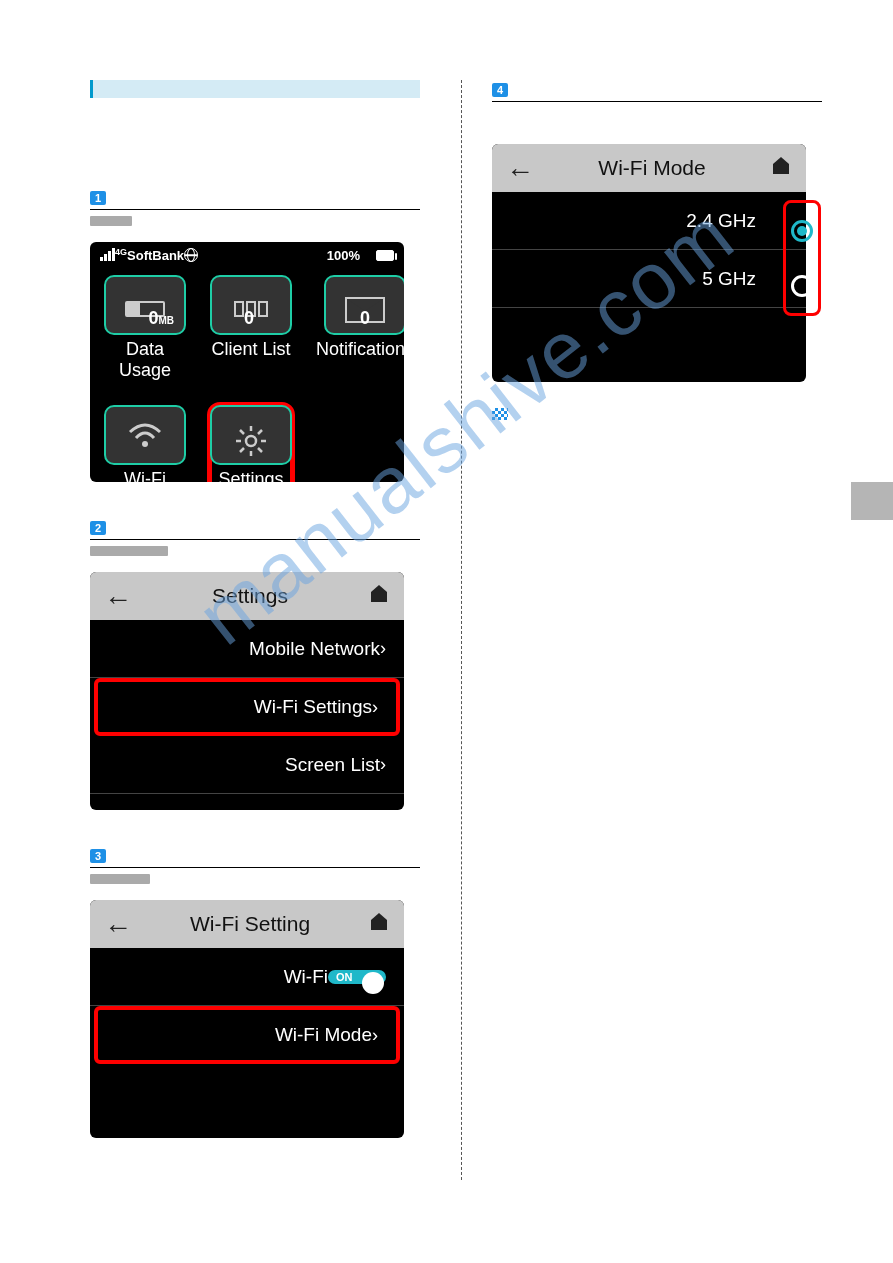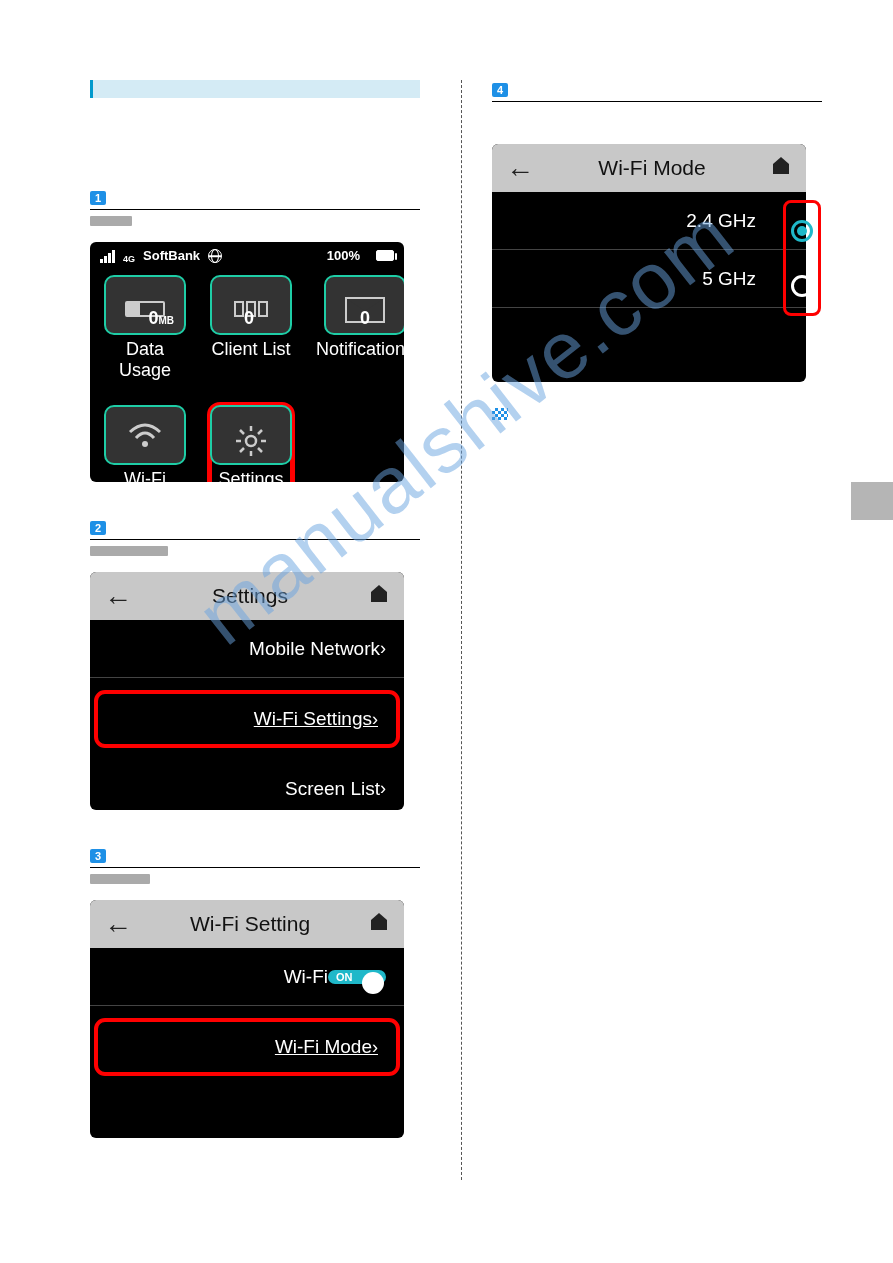--- a/index.html
+++ b/index.html
@@ -15,21 +15,21 @@
   
   .step-badge { display: inline-block; background: #1e90e6; color: #fff; font-size: 11px; font-weight: bold; padding: 1px 5px; border-radius: 2px; margin-bottom: 4px; }
   .step-rule { border-top: 1px solid #000; width: 330px; margin-bottom: 6px; }
   .step-label { display: inline-block; background: #aaa; height: 10px; border-radius: 1px; margin-bottom: 12px; }
   
   .screenshot { border-radius: 6px; overflow: hidden; margin-bottom: 36px; width: 314px; }
   
   
   .home-screen { background: #000; height: 240px; position: relative; }
   .status-bar { display: flex; align-items: center; justify-content: space-between; padding: 6px 10px; color: #fff; font-size: 13px; font-weight: bold; }
-  .status-left { display: flex; align-items: flex-end; gap: 8px; }
+  .status-left { display: flex; align-items: flex-start; }
   .sig-bars { display: inline-flex; gap: 1px; align-items: flex-end; }
   .sig-bars span { width: 3px; background: #fff; display: inline-block; }
   .sig-bars span:nth-child(1) { height: 4px; }
   .sig-bars span:nth-child(2) { height: 7px; }
   .sig-bars span:nth-child(3) { height: 10px; }
   .sig-bars span:nth-child(4) { height: 13px; }
   .nt { font-size: 9px; line-height: 8px; }
   .globe { width: 14px; height: 14px; border: 1.5px solid #fff; border-radius: 50%; display: inline-block; position: relative; }
   .globe::before { content: ""; position: absolute; width: 100%; height: 1.5px; background: #fff; top: 50%; left: 0; transform: translateY(-50%); }
   .globe::after { content: ""; position: absolute; height: 100%; width: 6px; border: 1.5px solid #fff; border-radius: 50%; left: 50%; top: -1.5px; transform: translateX(-50%); }
@@ -61,21 +61,21 @@
   .ic-charge::before { content: "↻"; color: #ccc; font-size: 16px; position: absolute; top: 2px; left: 5px; }
   .ic-gear { width: 34px; height: 34px; margin-top: 12px; }
   
   
   .list-screen { background: #000; height: 238px; }
   .ls-header { background: #c8c8c8; height: 48px; display: flex; align-items: center; padding: 0 14px; }
   .ls-back { font-size: 28px; color: #222; font-weight: bold; }
   .ls-title { flex: 1; text-align: center; font-size: 21px; color: #111; }
   .ls-home { font-size: 22px; }
   .ls-row { display: flex; align-items: center; justify-content: flex-end; padding: 0 18px; height: 58px; border-bottom: 1px solid #444; color: #fff; font-size: 19px; }
-  .ls-row.hl { border: 4px solid #f00; border-radius: 11px; margin: 12px 4px; height: 58px; text-decoration: underline; }
+  .ls-row.hl { border: 4px solid #f00; border-radius: 6px; margin: 0 4px; height: 58px; }
   .chev { color: #fff; font-size: 18px; }
   
   .toggle-on { display: inline-flex; align-items: center; background: #1fb8c9; border-radius: 14px; width: 58px; height: 14px; position: relative; padding-left: 8px; color: #fff; font-size: 11px; font-weight: bold; }
   .toggle-on::after { content: ""; position: absolute; right: 2px; top: 2px; width: 22px; height: 22px; background: #fff; border-radius: 50%; }
   
   
   .mode-screen { background: #000; height: 238px; width: 314px; border-radius: 6px; overflow: hidden; margin-bottom: 24px; }
   .radio-wrap { border: 3px solid #f00; border-radius: 8px; padding: 0; margin: 4px 6px 4px 0; position: absolute; right: 6px; top: 52px; width: 38px; height: 116px; display: flex; flex-direction: column; justify-content: space-around; align-items: center; }
   .radio { width: 22px; height: 22px; border: 3px solid #fff; border-radius: 50%; display: flex; align-items: center; justify-content: center; }
   .radio.sel { border-color: #1fb8c9; }

